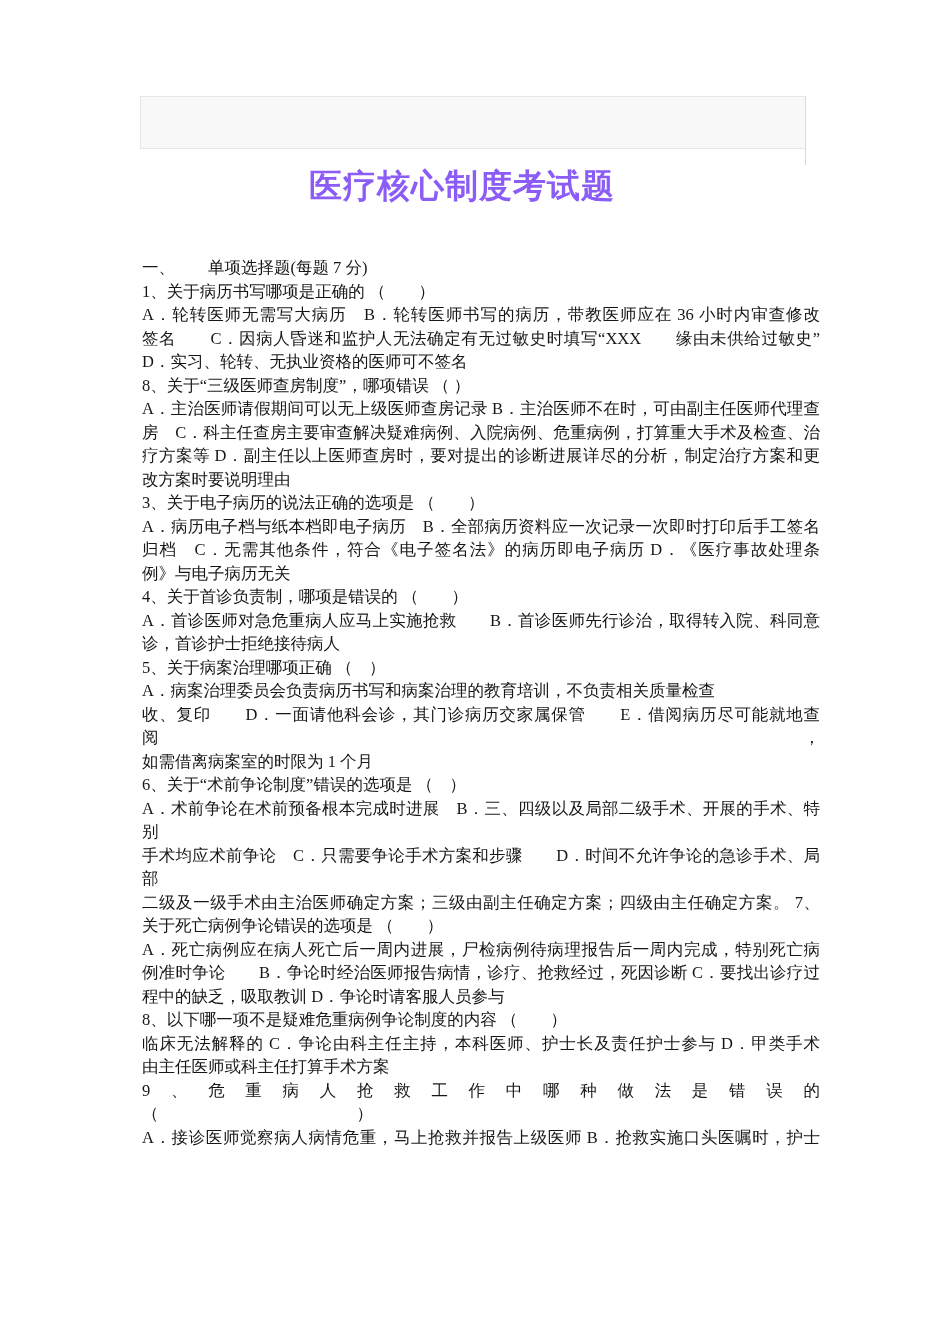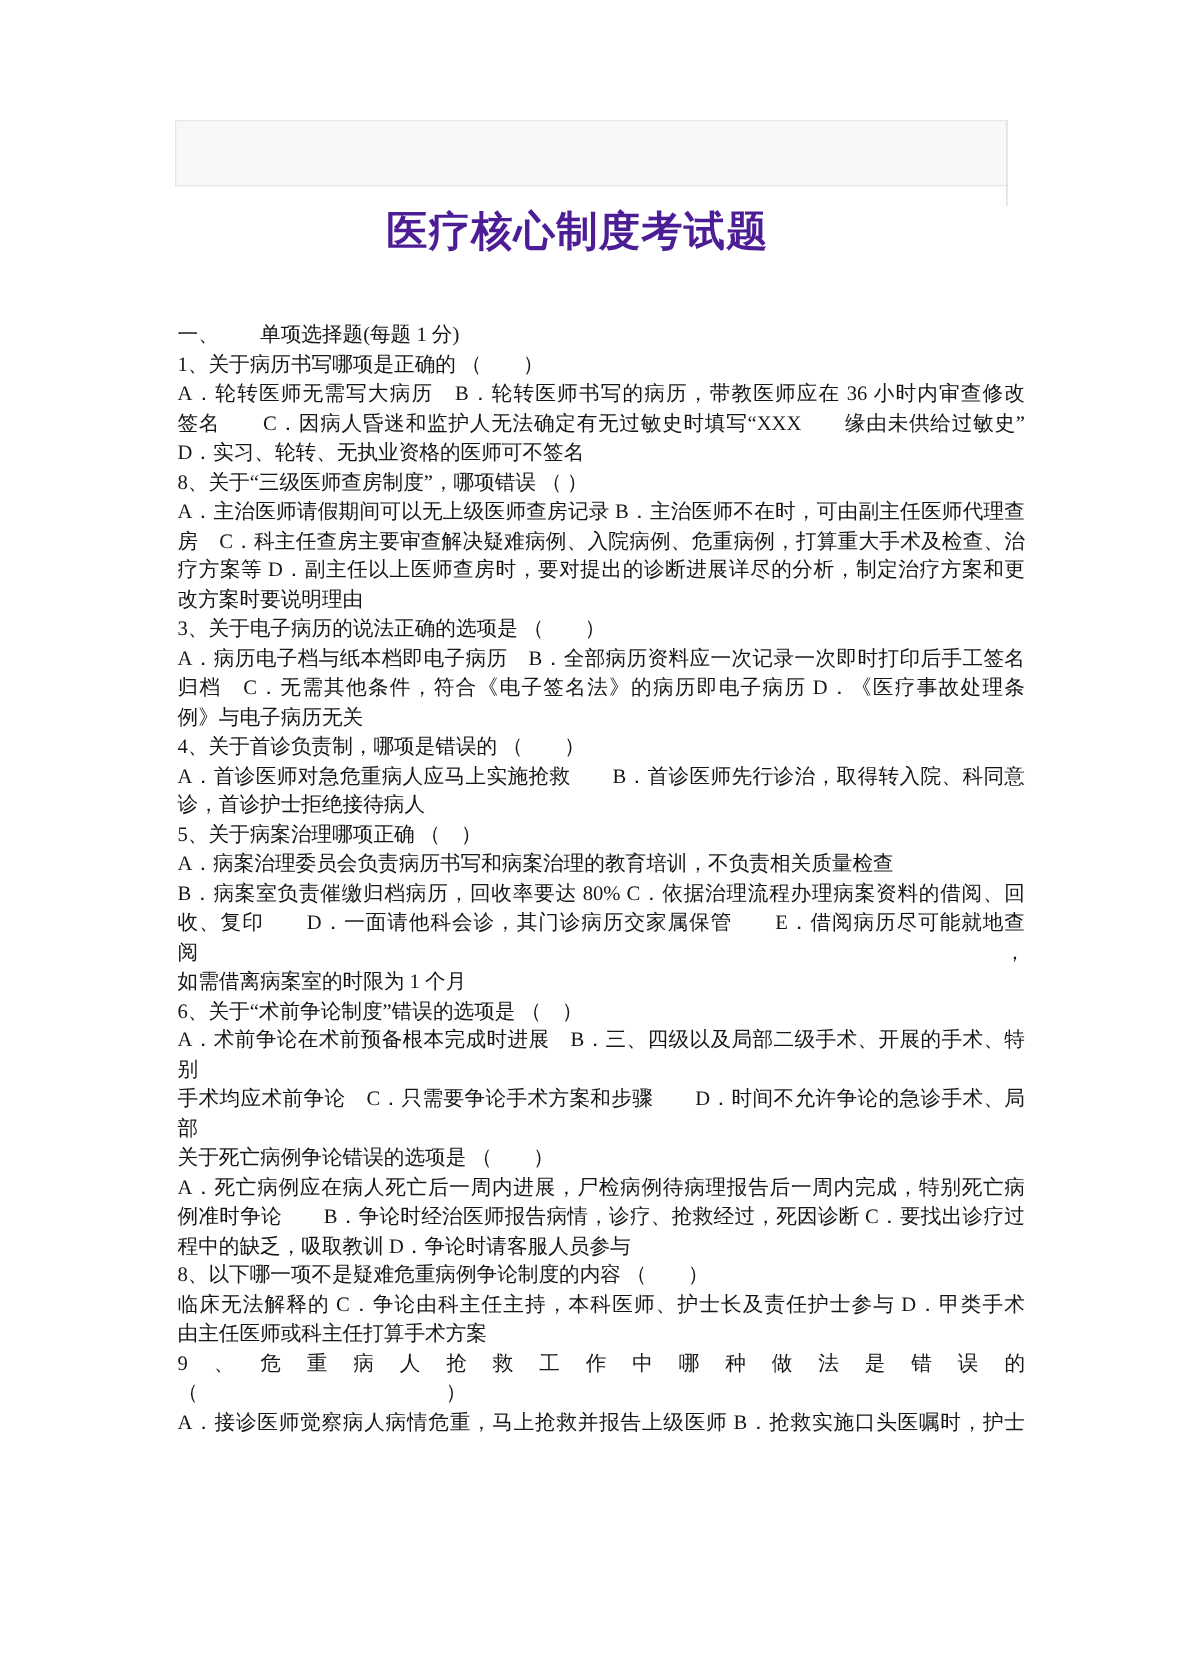--- a/index.html
+++ b/index.html
@@ -34,21 +34,21 @@
     position: absolute;
     left: 142px;
     top: 164px;
     width: 640px;
     margin: 0;
     text-align: center;
     font-size: 33px;
     line-height: 44px;
     font-weight: bold;
     letter-spacing: 1px;
-    color: #4c1d95;
+    color: #8b5cf6;
   }
   .content {
     position: absolute;
     left: 142px;
     top: 256px;
     width: 678px;
     font-size: 16.5px;
     line-height: 23.5px;
   }
   .line {
@@ -67,46 +67,46 @@
 <body>
 
 <div>
 
   <div class="header-bar"></div>
   <div class="bar-tail"></div>
 
   <h1 class="doc-title">医疗核心制度考试题</h1>
 
   <div class="content">
-    <div class="line heading"><span class="b">一、　　单项选择题</span><span>(每题 1 分)</span></div>
+    <div class="line heading"><span class="b">一、　　单项选择题</span><span>(每题 7 分)</span></div>
 
     <div class="line">1、关于病历书写哪项是正确的 （　　）</div>
     <div class="line jst">A．轮转医师无需写大病历　B．轮转医师书写的病历，带教医师应在 36 小时内审查修改</div>
     <div class="line jst">签名　　C．因病人昏迷和监护人无法确定有无过敏史时填写“XXX　　缘由未供给过敏史”</div>
     <div class="line">D．实习、轮转、无执业资格的医师可不签名</div>
     <div class="line">8、关于“三级医师查房制度”，哪项错误 （ ）</div>
     <div class="line jst">A．主治医师请假期间可以无上级医师查房记录 B．主治医师不在时，可由副主任医师代理查</div>
     <div class="line jst">房　C．科主任查房主要审查解决疑难病例、入院病例、危重病例，打算重大手术及检查、治</div>
     <div class="line jst">疗方案等 D．副主任以上医师查房时，要对提出的诊断进展详尽的分析，制定治疗方案和更</div>
     <div class="line">改方案时要说明理由</div>
     <div class="line">3、关于电子病历的说法正确的选项是 （　　）</div>
     <div class="line jst">A．病历电子档与纸本档即电子病历　B．全部病历资料应一次记录一次即时打印后手工签名</div>
     <div class="line jst">归档　C．无需其他条件，符合《电子签名法》的病历即电子病历 D．《医疗事故处理条</div>
     <div class="line">例》与电子病历无关</div>
     <div class="line">4、关于首诊负责制，哪项是错误的 （　　）</div>
     <div class="line jst">A．首诊医师对急危重病人应马上实施抢救　　B．首诊医师先行诊治，取得转入院、科同意</div>
     <div class="line">诊，首诊护士拒绝接待病人</div>
     <div class="line">5、关于病案治理哪项正确 （　）</div>
     <div class="line">A．病案治理委员会负责病历书写和病案治理的教育培训，不负责相关质量检查</div>
-    <div class="line jst">B．病案室负责催缴归档病历，回收率要达 80% C．依据治理流程办理病案资料的借阅、回</div>
     <div class="line jst">收、复印　　D．一面请他科会诊，其门诊病历交家属保管　　E．借阅病历尽可能就地查阅，</div>
     <div class="line">如需借离病案室的时限为 1 个月</div>
     <div class="line">6、关于“术前争论制度”错误的选项是 （　）</div>
     <div class="line jst">A．术前争论在术前预备根本完成时进展　B．三、四级以及局部二级手术、开展的手术、特别</div>
     <div class="line jst">手术均应术前争论　C．只需要争论手术方案和步骤　　D．时间不允许争论的急诊手术、局部</div>
+    <div class="line jst">二级及一级手术由主治医师确定方案；三级由副主任确定方案；四级由主任确定方案。 7、</div>
     <div class="line">关于死亡病例争论错误的选项是 （　　）</div>
     <div class="line jst">A．死亡病例应在病人死亡后一周内进展，尸检病例待病理报告后一周内完成，特别死亡病</div>
     <div class="line jst">例准时争论　　B．争论时经治医师报告病情，诊疗、抢救经过，死因诊断 C．要找出诊疗过</div>
     <div class="line">程中的缺乏，吸取教训 D．争论时请客服人员参与</div>
     <div class="line">8、以下哪一项不是疑难危重病例争论制度的内容 （　　）</div>
     <div class="line jst">临床无法解释的 C．争论由科主任主持，本科医师、护士长及责任护士参与 D．甲类手术</div>
     <div class="line">由主任医师或科主任打算手术方案</div>
     <div class="line">9、危重病人抢救工作中哪种做法是错误的　　　　　　　　　（　　　　　　　　　　　　）</div>
     <div class="line jst">A．接诊医师觉察病人病情危重，马上抢救并报告上级医师 B．抢救实施口头医嘱时，护士</div>
   </div>

